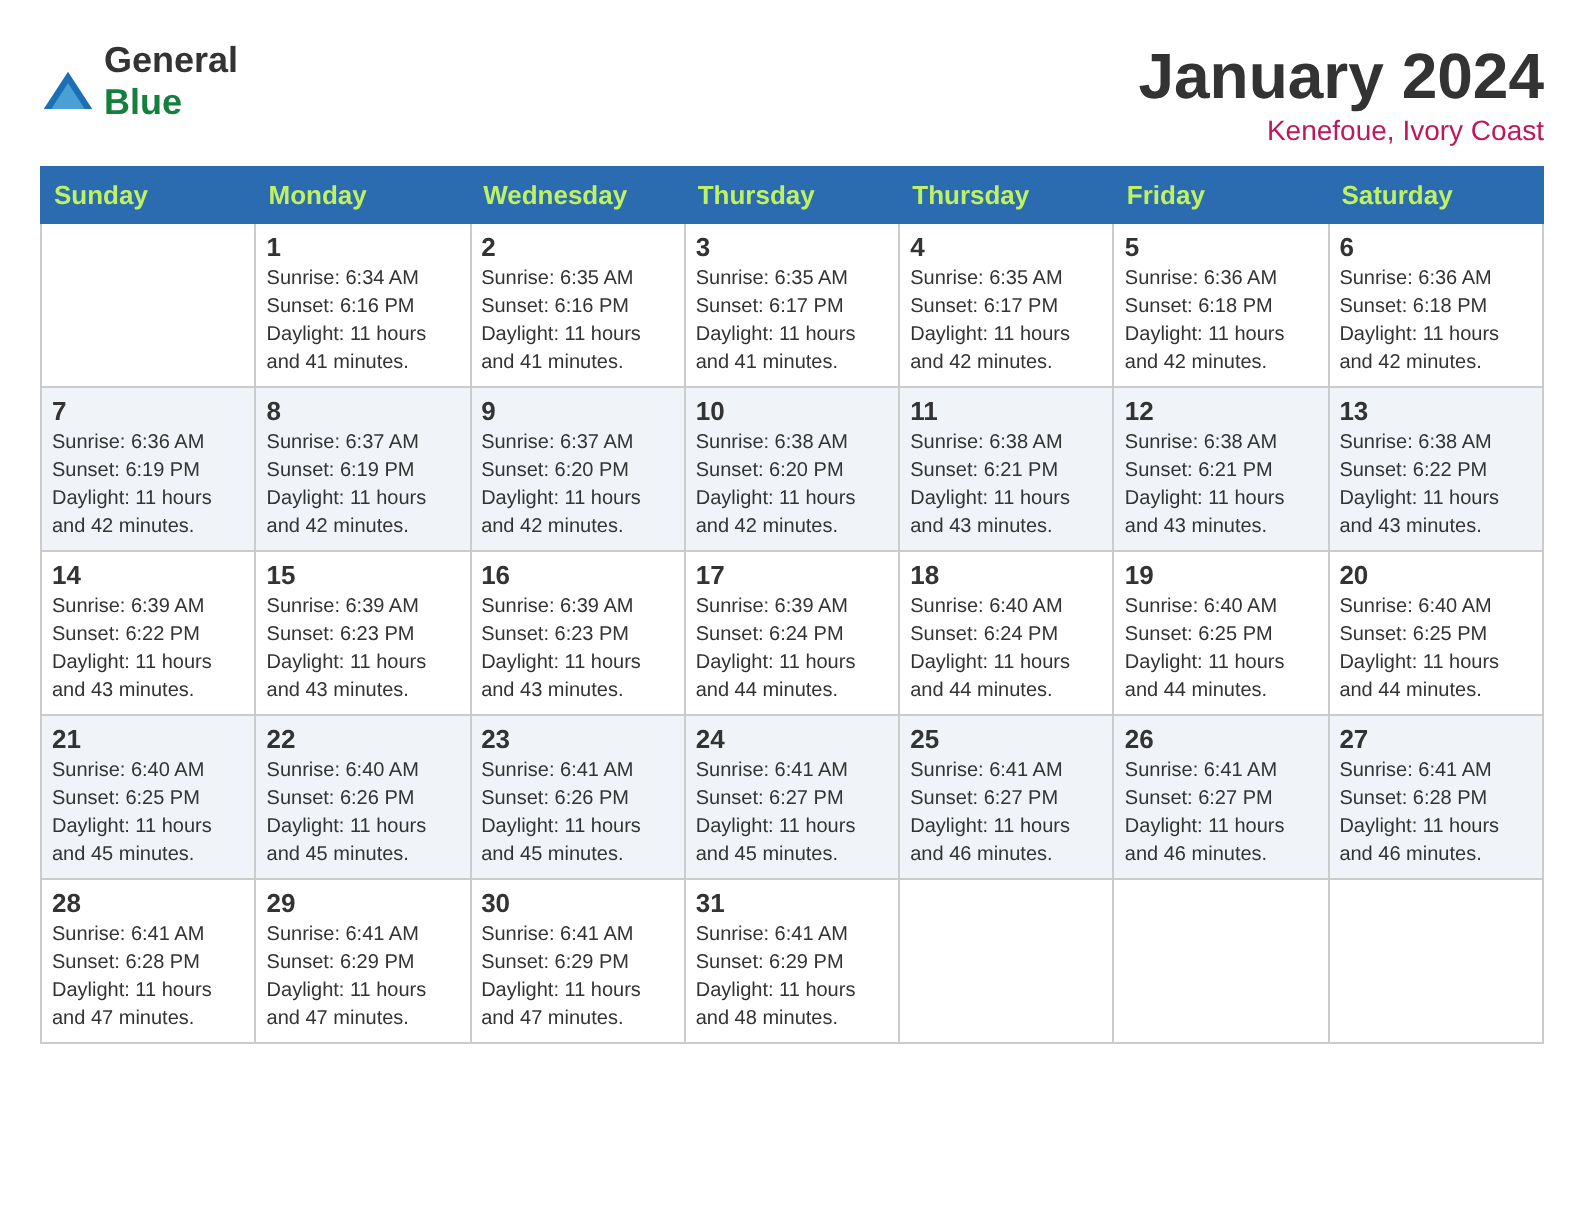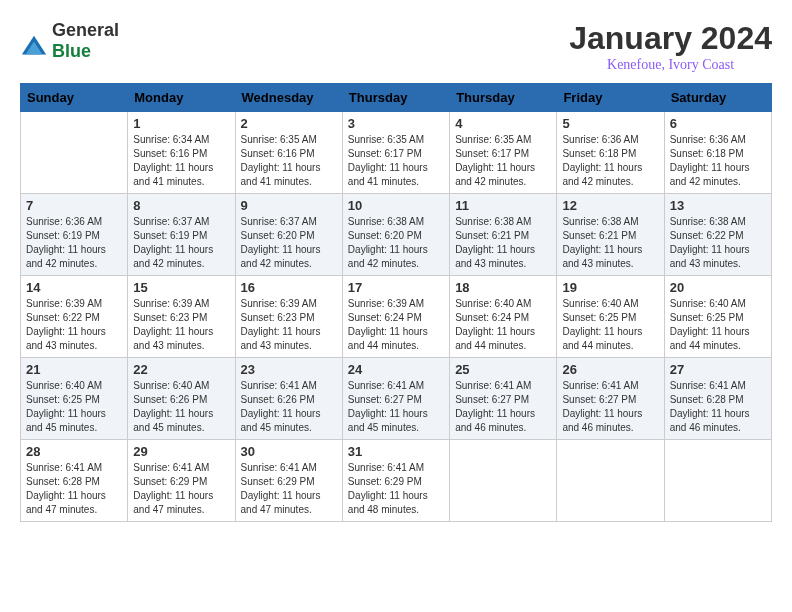--- a/index.html
+++ b/index.html
@@ -19,41 +19,40 @@
     .logo {
       display: flex;
       align-items: flex-end;
       gap: 4px;
     }
     .logo-icon {
       width: 28px;
       height: 28px;
     }
     .title-block {
-      text-align: center;
+      text-align: right;
       margin-left: 44px;
     }
     .month-title {
       font-size: 32px;
       font-weight: bold;
       color: #333;
     }
     .subtitle {
       font-size: 14px;
-      color: #8b5cf6;
-      font-family: Liberation Serif, serif;
+      color: #be185d;
     }
     table {
       width: 100%;
       border-collapse: collapse;
       font-size: 11px;
     }
     thead tr th {
       background-color: #2b6cb0;
-      color: #000000;
+      color: #bef264;
       text-align: left;
       padding: 6px 6px;
       font-size: 13px;
       font-weight: bold;
       border: 1px solid #2b6cb0;
     }
     tbody tr td {
       border: 1px solid #ccc;
       vertical-align: top;
       padding: 4px 5px;

